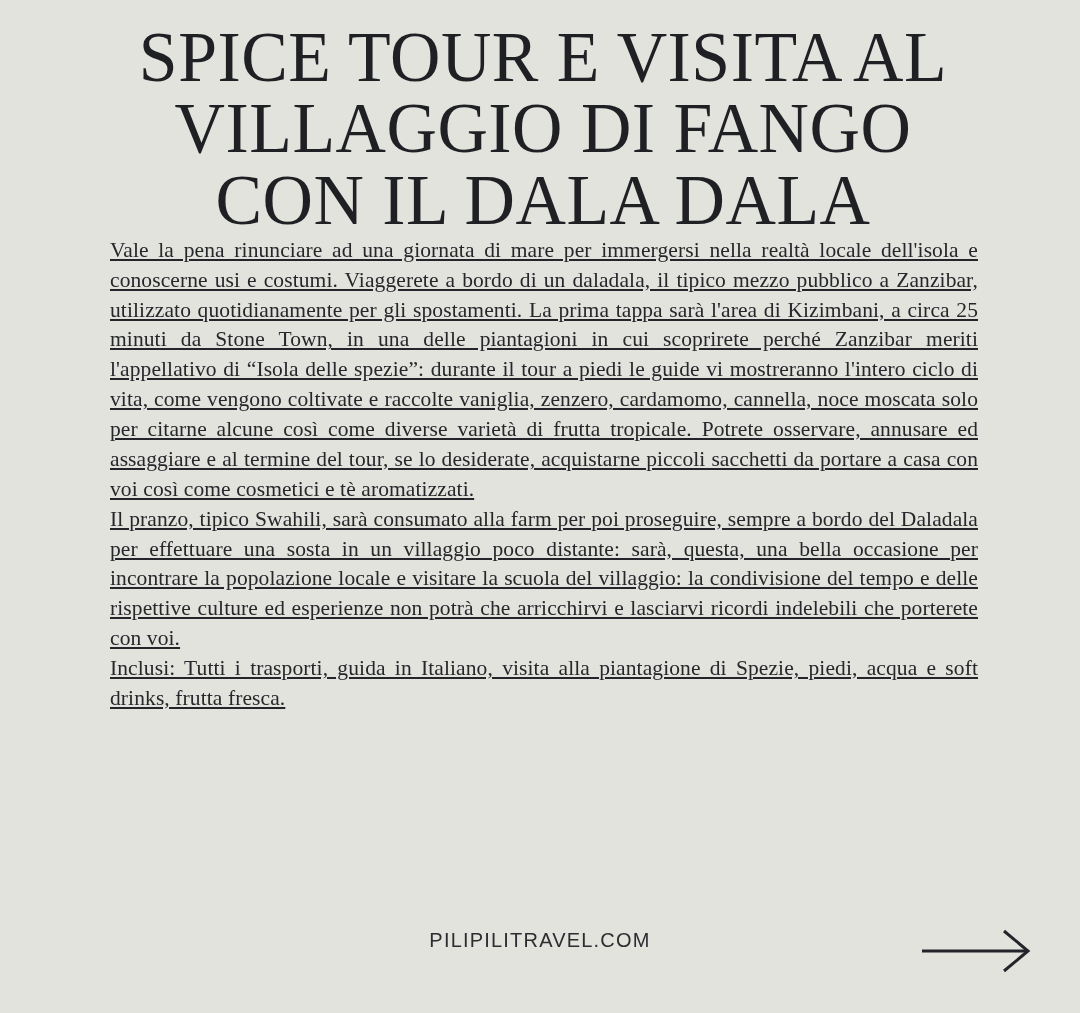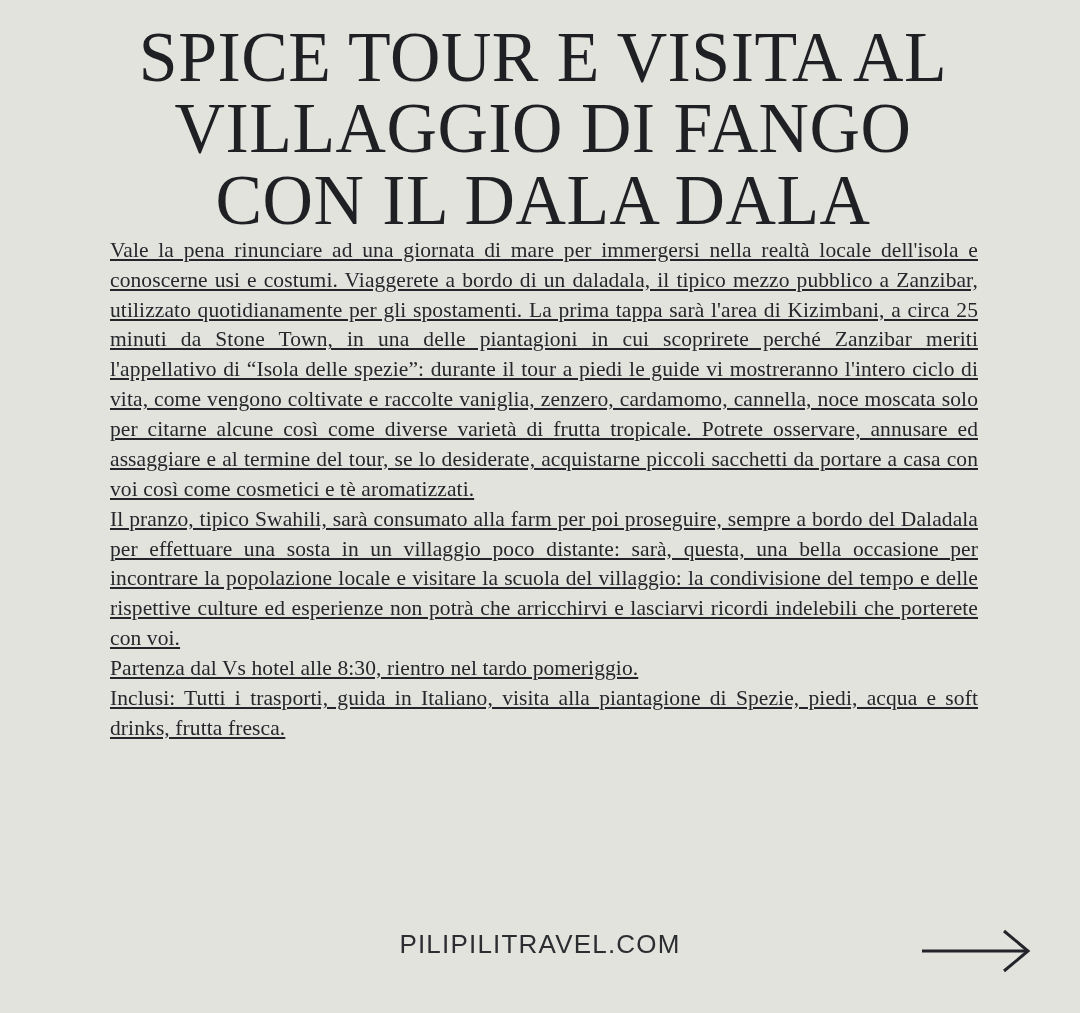--- a/index.html
+++ b/index.html
@@ -64,21 +64,21 @@
     bottom: 32px;
     height: 60px;
   }
   .site-url {
     position: absolute;
     left: 0;
     right: 0;
     top: 8px;
     text-align: center;
     font-family: "Liberation Sans", sans-serif;
-    font-size: 26px;
+    font-size: 20px;
     letter-spacing: 1.2px;
     color: #2b2d31;
   }
   .arrow {
     position: absolute;
     right: 42px;
     top: 2px;
     width: 120px;
     height: 56px;
   }
@@ -90,21 +90,20 @@
 
   <div class="title-block">
     <div class="title-line l1">SPICE TOUR E VISITA AL</div>
     <div class="title-line l2">VILLAGGIO DI FANGO</div>
     <div class="title-line l3">CON IL DALA DALA</div>
   </div>
 
   <div class="body-block">
     <p class="para">Vale la pena rinunciare ad una giornata di mare per immergersi nella realtà locale dell'isola e conoscerne usi e costumi. Viaggerete a bordo di un daladala, il tipico mezzo pubblico a Zanzibar, utilizzato quotidianamente per gli spostamenti. La prima tappa sarà l'area di Kizimbani, a circa 25 minuti da Stone Town, in una delle piantagioni in cui scoprirete perché Zanzibar meriti l'appellativo di “Isola delle spezie”: durante il tour a piedi le guide vi mostreranno l'intero ciclo di vita, come vengono coltivate e raccolte vaniglia, zenzero, cardamomo, cannella, noce moscata solo per citarne alcune così come diverse varietà di frutta tropicale. Potrete osservare, annusare ed assaggiare e al termine del tour, se lo desiderate, acquistarne piccoli sacchetti da portare a casa con voi così come cosmetici e tè aromatizzati.</p>
     <p class="para">Il pranzo, tipico Swahili, sarà consumato alla farm per poi proseguire, sempre a bordo del Daladala per effettuare una sosta in un villaggio poco distante: sarà, questa, una bella occasione per incontrare la popolazione locale e visitare la scuola del villaggio: la condivisione del tempo e delle rispettive culture ed esperienze non potrà che arricchirvi e lasciarvi ricordi indelebili che porterete con voi.</p>
-    <p class="para nojustify">Partenza dal Vs hotel alle 8:30, rientro nel tardo pomeriggio.</p>
     <p class="para">Inclusi: Tutti i trasporti, guida in Italiano, visita alla piantagione di Spezie, piedi, acqua e soft drinks, frutta fresca.</p>
   </div>
 
   <div class="footer">
     <div class="site-url">PILIPILITRAVEL.COM</div>
     <div class="arrow">
       <svg width="120" height="56" viewBox="0 0 120 56" aria-hidden="true">
         <line x1="4" y1="28" x2="108" y2="28" stroke="#23252a" stroke-width="3"></line>
         <polyline points="86,8 110,28 86,48" fill="none" stroke="#23252a" stroke-width="3"></polyline>
       </svg>

